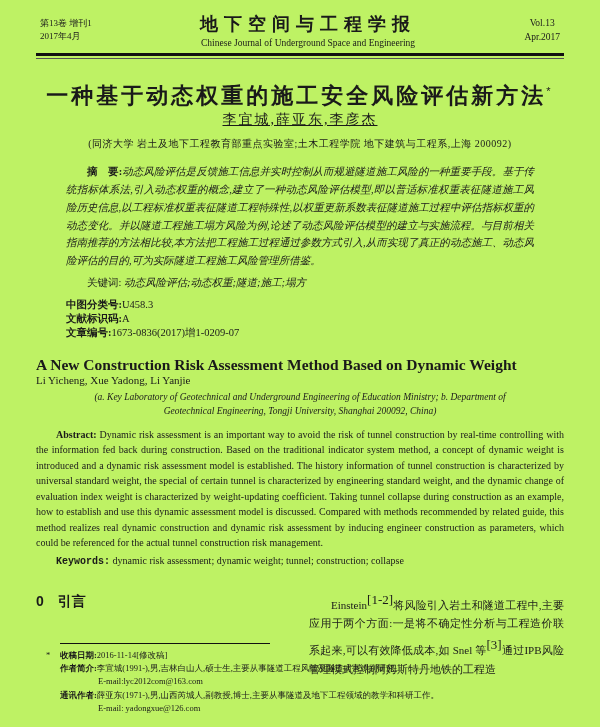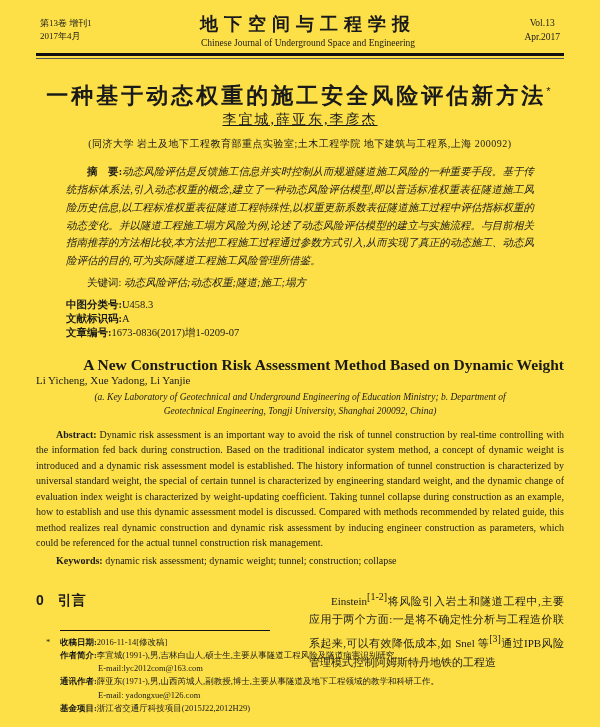--- a/index.html
+++ b/index.html
@@ -1,17 +1,17 @@
 <!DOCTYPE html>
 <html><head>
 <meta charset="utf-8">
 <style>
   html,body{margin:0;padding:0;background:#e8e8e4;}
   .page{
-    width:600px;height:727px;margin:0 auto;background:#fde047;color:#1a1a1a;
+    width:600px;height:727px;margin:0 auto;background:#bef264;color:#1a1a1a;
     font-family:"Liberation Serif","DejaVu Serif",serif;
     box-sizing:border-box;padding:12px 36px 10px 36px;position:relative;overflow:hidden;
   }
   
   .jheader{display:flex;justify-content:space-between;align-items:center;padding:0 4px 5px 4px;}
   .jh-left{font-size:9px;line-height:1.5;text-align:left;white-space:nowrap;}
   .jh-center{text-align:center;flex:1;}
   .jh-cn{font-size:18px;font-weight:bold;letter-spacing:6px;font-family:"Liberation Sans","DejaVu Sans",sans-serif;}
   .jh-en{font-size:9.5px;margin-top:2px;}
   .jh-right{font-size:9.5px;line-height:1.5;text-align:center;white-space:nowrap;}
@@ -26,35 +26,35 @@
   
   .abstract-cn{margin:12px 30px 0 30px;font-size:10.5px;line-height:1.7;text-align:justify;
     font-style:italic;}
   .abstract-cn .lbl{font-weight:bold;font-style:normal;}
   .abstract-cn p{margin:0;text-indent:2em;}
   .keywords-cn{margin:6px 30px 0 30px;font-size:10.5px;font-style:italic;text-indent:2em;}
   .keywords-cn .lbl{font-weight:normal;font-style:normal;}
   .class-row{display:flex;justify-content:space-between;margin:8px 30px 0 30px;font-size:10.5px;flex-direction:column;}
   .class-row .lbl{font-weight:bold;}
   
-  .title-en{margin-top:16px;text-align:right;font-size:15.5px;font-weight:bold;}
+  .title-en{margin-top:16px;text-align:left;font-size:15.5px;font-weight:bold;}
   .authors-en{text-align:left;font-size:11px;}
   .affil-en{margin-top:4px;text-align:center;font-size:9.5px;font-style:italic;line-height:1.5;padding:0 40px;}
   .abstract-en{margin-top:8px;font-size:10px;line-height:1.55;text-align:justify;}
   .abstract-en p{margin:0;text-indent:2em;}
   .abstract-en .lbl{font-weight:bold;}
   .keywords-en{margin-top:4px;font-size:10px;text-indent:2em;}
-  .keywords-en .lbl{font-weight:bold;}
+  .keywords-en .lbl{font-weight:bold;font-family:Liberation Mono, monospace;}
   
   .columns{display:flex;gap:18px;margin-top:22px;}
   .col{flex:1;font-size:11px;line-height:1.75;text-align:justify;}
   .sec-head{font-size:14px;font-weight:bold;font-family:"Liberation Sans","DejaVu Sans",sans-serif;margin:0 0 6px 0;}
   .sec-head .num{margin-right:14px;}
   .col p{margin:0;text-indent:2em;}
-  sup.ref{font-size:10px;}
+  sup.ref{font-size:13px;}
   
   .footnote{position:absolute;left:36px;right:36px;bottom:12px;font-size:8.5px;line-height:1.55;}
   .fn-rule{width:210px;height:1px;background:#111;margin:0 0 5px 24px;}
   .footnote .row{display:flex;}
   .footnote .marker{width:24px;text-align:center;flex:0 0 24px;}
   .footnote .lbl{font-weight:bold;white-space:nowrap;}
   .footnote .email{margin-left:62px;}
 </style>
 </head>
 <body>
@@ -128,17 +128,16 @@
       <span><span class="lbl">作者简介:</span><span>李宜城(1991-),男,吉林白山人,硕士生,主要从事隧道工程风险及隧道病害识别研究。</span></span>
     </div>
     <div class="email">E-mail:lyc2012com@163.com</div>
     <div class="row">
       <span class="marker"></span>
       <span><span class="lbl">通讯作者:</span><span>薛亚东(1971-),男,山西芮城人,副教授,博士,主要从事隧道及地下工程领域的教学和科研工作。</span></span>
     </div>
     <div class="email">E-mail: yadongxue@126.com</div>
     <div class="row">
       <span class="marker"></span>
-      <span><span class="lbl">基金项目:</span><span>浙江省交通厅科技项目(2015J22,2012H29)</span></span>
     </div>
   </div>
 
 </div>
 
 </body></html>

